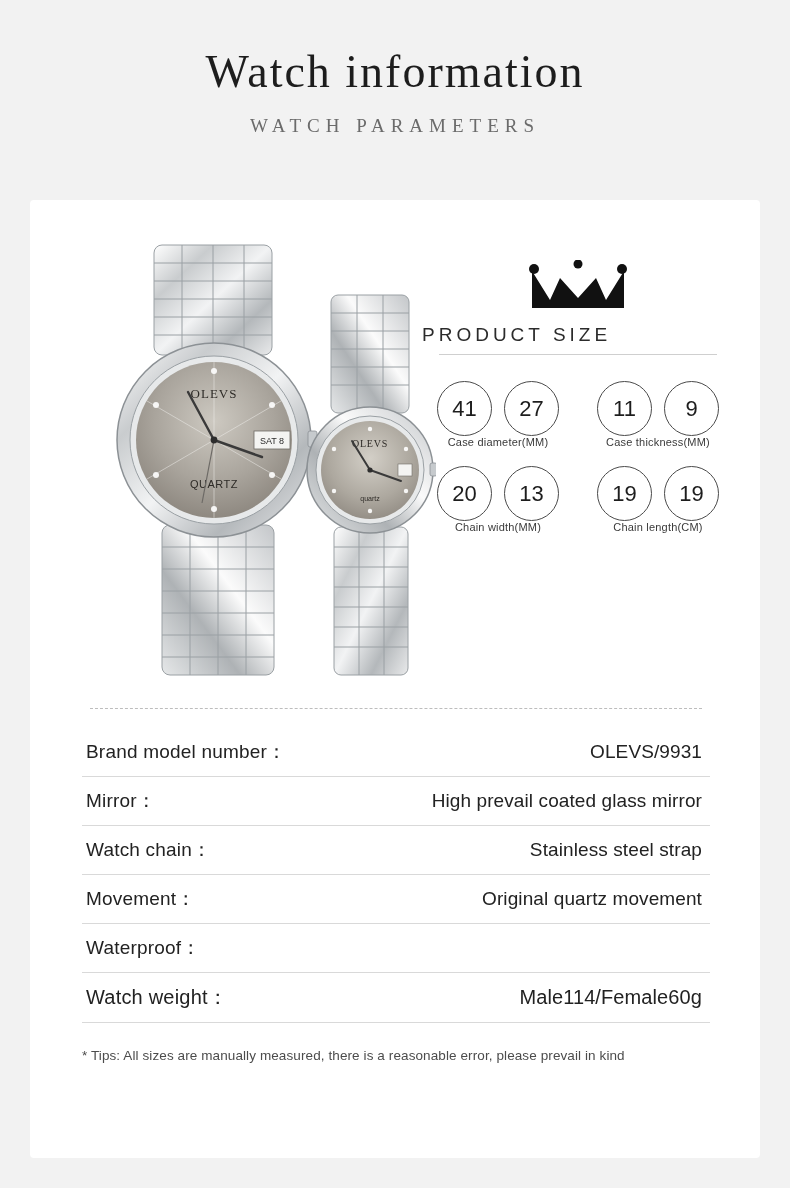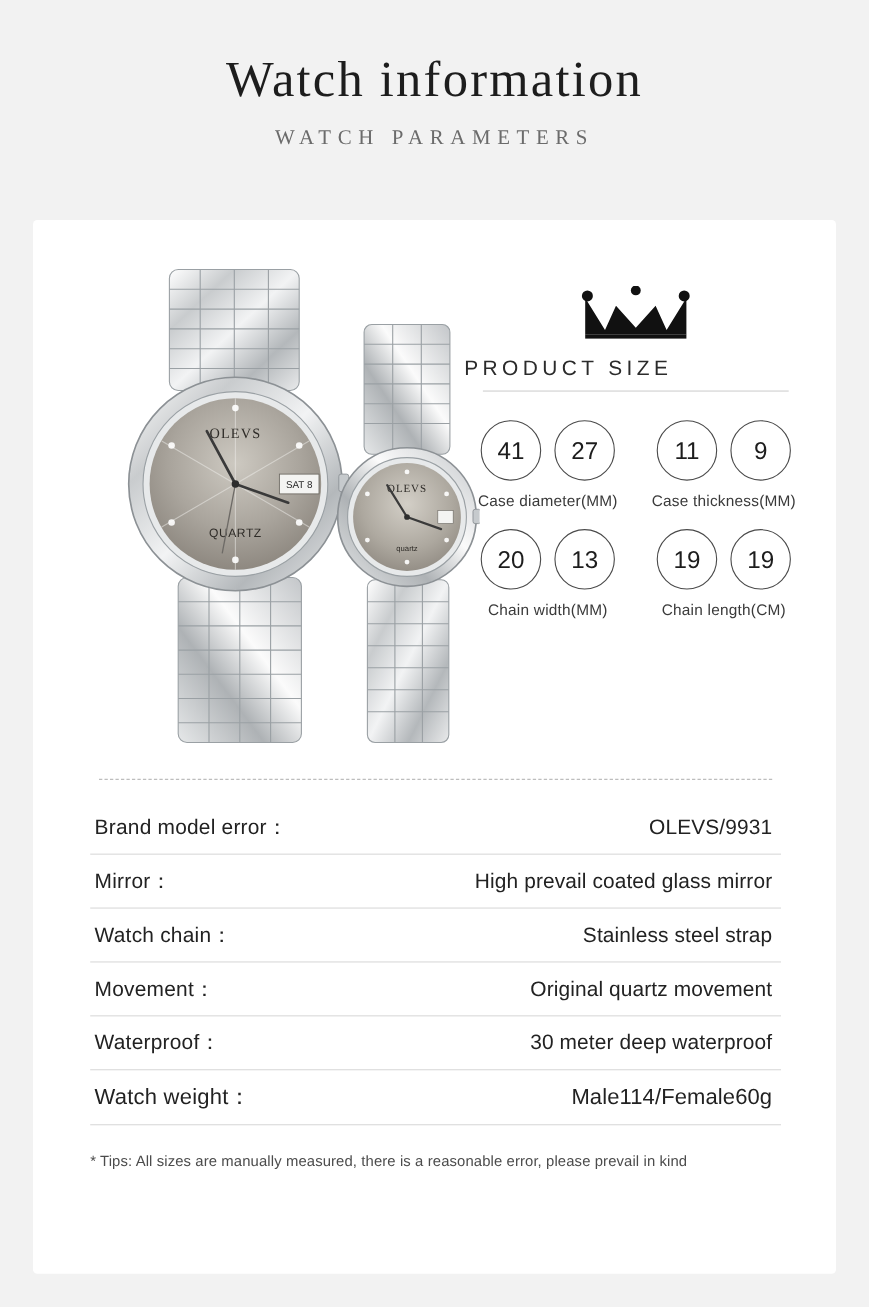--- a/index.html
+++ b/index.html
@@ -94,22 +94,21 @@
     border: 1px solid #4a4a4a;
     border-radius: 50%;
     display: flex;
     align-items: center;
     justify-content: center;
     font-size: 22px;
     color: #1d1d1d;
     font-family: "Liberation Sans", sans-serif;
   }
   .circle-caption {
-    margin-top: 10px;
-    font-size: 14px;
+    font-size: 11px;
     color: #3a3a3a;
     letter-spacing: 0.2px;
   }
 
   
   .dashed {
     position: absolute;
     left: 60px; top: 508px;
     width: 612px;
     border-top: 1px dashed #bdbdbd;
@@ -344,38 +343,37 @@
           <div class="circle-caption">Chain length(CM)</div>
         </div>
 
       </div>
     </div>
 
     <div class="dashed"></div>
 
     <div class="specs">
       <div class="spec-row">
-        <div class="spec-key">Brand model error：</div>
+        <div class="spec-key">Brand model number：</div>
         <div class="spec-val">OLEVS/9931</div>
       </div>
       <div class="spec-row">
         <div class="spec-key">Mirror：</div>
         <div class="spec-val">High prevail coated glass mirror</div>
       </div>
       <div class="spec-row">
         <div class="spec-key">Watch chain：</div>
         <div class="spec-val">Stainless steel strap</div>
       </div>
       <div class="spec-row">
         <div class="spec-key">Movement：</div>
         <div class="spec-val">Original quartz movement</div>
       </div>
       <div class="spec-row">
         <div class="spec-key">Waterproof：</div>
-        <div class="spec-val">30 meter deep waterproof</div>
       </div>
       <div class="spec-row big">
         <div class="spec-key">Watch weight：</div>
         <div class="spec-val">Male114/Female60g</div>
       </div>
     </div>
 
     <div class="tips">* Tips: All sizes are manually measured, there is a reasonable error, please prevail in kind</div>
 
   </div>

